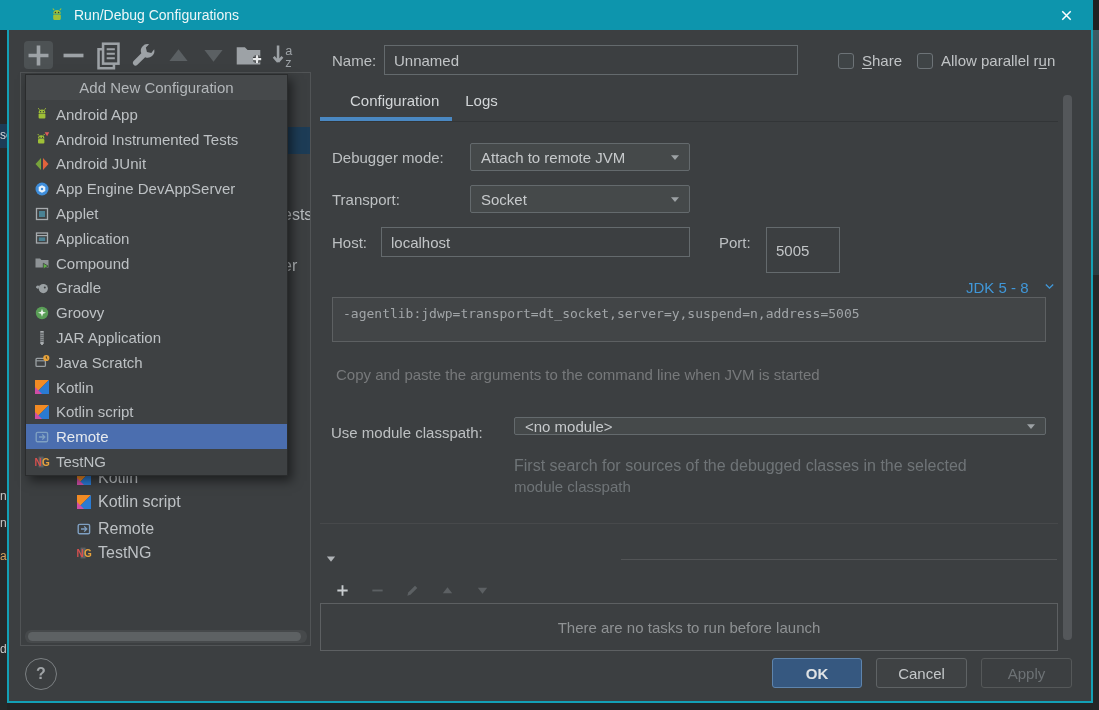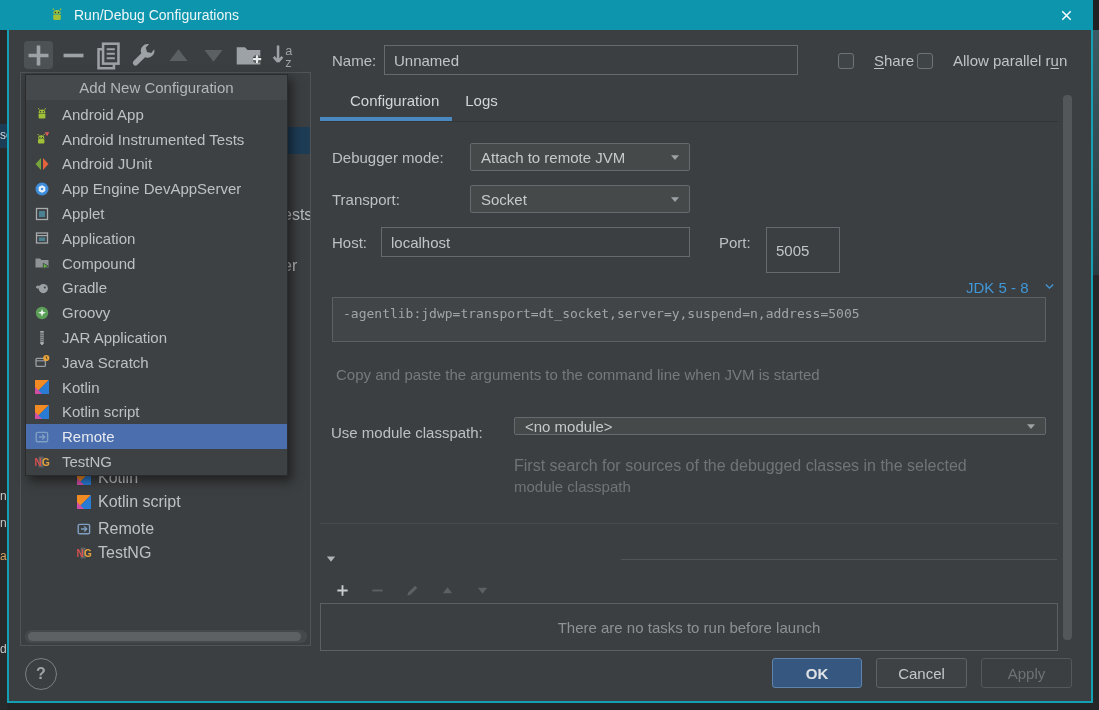--- a/index.html
+++ b/index.html
@@ -53,37 +53,37 @@
   .hscroll { position:absolute; left:4px; top:557px; width:282px; height:13px; background:#46494b; border-radius:6px; }
   .hscroll .thumb { position:absolute; left:3px; top:2px; width:273px; height:9px; background:#5d6163; border-radius:5px; }
 
   
   .popup {
     left:16px; top:44px; width:263px; background:#3e4143; border:1px solid #2a2c2d;
     box-shadow:4px 5px 10px rgba(0,0,0,.5); z-index:5;
   }
   .pp-header { height:25px; background:#46494b; color:#b3b7ba; font-size:15px; display:flex; align-items:center; justify-content:center; }
   .pp-list { padding-top:2px; padding-bottom:1px; }
-  .pp-item { height:24.8px; display:flex; align-items:center; padding-left:8px; gap:12px; font-size:15px; color:#bdc1c4; cursor:pointer; white-space:nowrap; }
+  .pp-item { height:24.8px; display:flex; align-items:center; padding-left:8px; gap:6px; font-size:15px; color:#bdc1c4; cursor:pointer; white-space:nowrap; }
   .pp-item .ic { width:16px; height:16px; flex:0 0 16px; }
   .pp-item.selected { background:#4b6eaf; color:#e7eaee; }
 
   
   .lbl { font-size:15px; color:#bdc0c2; white-space:nowrap; }
   .inp {
     background:#3c3f41; border:1px solid #646a6d; color:#c2c5c7; font-size:15px;
     font-family:"Liberation Sans",sans-serif; padding:0 9px; outline:none;
   }
   .combo { background:#45494a; border:1px solid #646a6d; border-radius:2px; display:flex; align-items:center; cursor:pointer; }
   .combo .val { flex:1; padding-left:10px; font-size:15px; color:#c7cacc; white-space:nowrap; }
   .combo .arr { width:16px; height:16px; margin-right:6px; }
 
   .name-label { left:323px; top:22px; }
   .name-input { left:375px; top:15px; width:414px; height:30px; }
-  .chk { display:flex; align-items:center; gap:20px; cursor:pointer; }
+  .chk { display:flex; align-items:center; gap:8px; cursor:pointer; }
   .chk .box { width:16px; height:16px; border:1px solid #6d7377; border-radius:3px; background:#3f4446; }
   .chk .txt { font-size:15px; color:#c0c3c5; white-space:nowrap; }
   .chk-share { left:829px; top:22px; }
   .chk-parallel { left:908px; top:22px; }
 
   .tabs { left:311px; top:62px; height:29px; display:flex; align-items:flex-end; }
   .tab { font-size:15px; color:#d3d6d8; padding:0 13px 8px 13px; cursor:pointer; border-bottom:4px solid transparent; }
   .tab.active { padding-left:30px; border-bottom-color:#4a88c2; }
   .tab-divider { left:311px; top:91px; width:738px; height:1px; background:#323537; }
 

